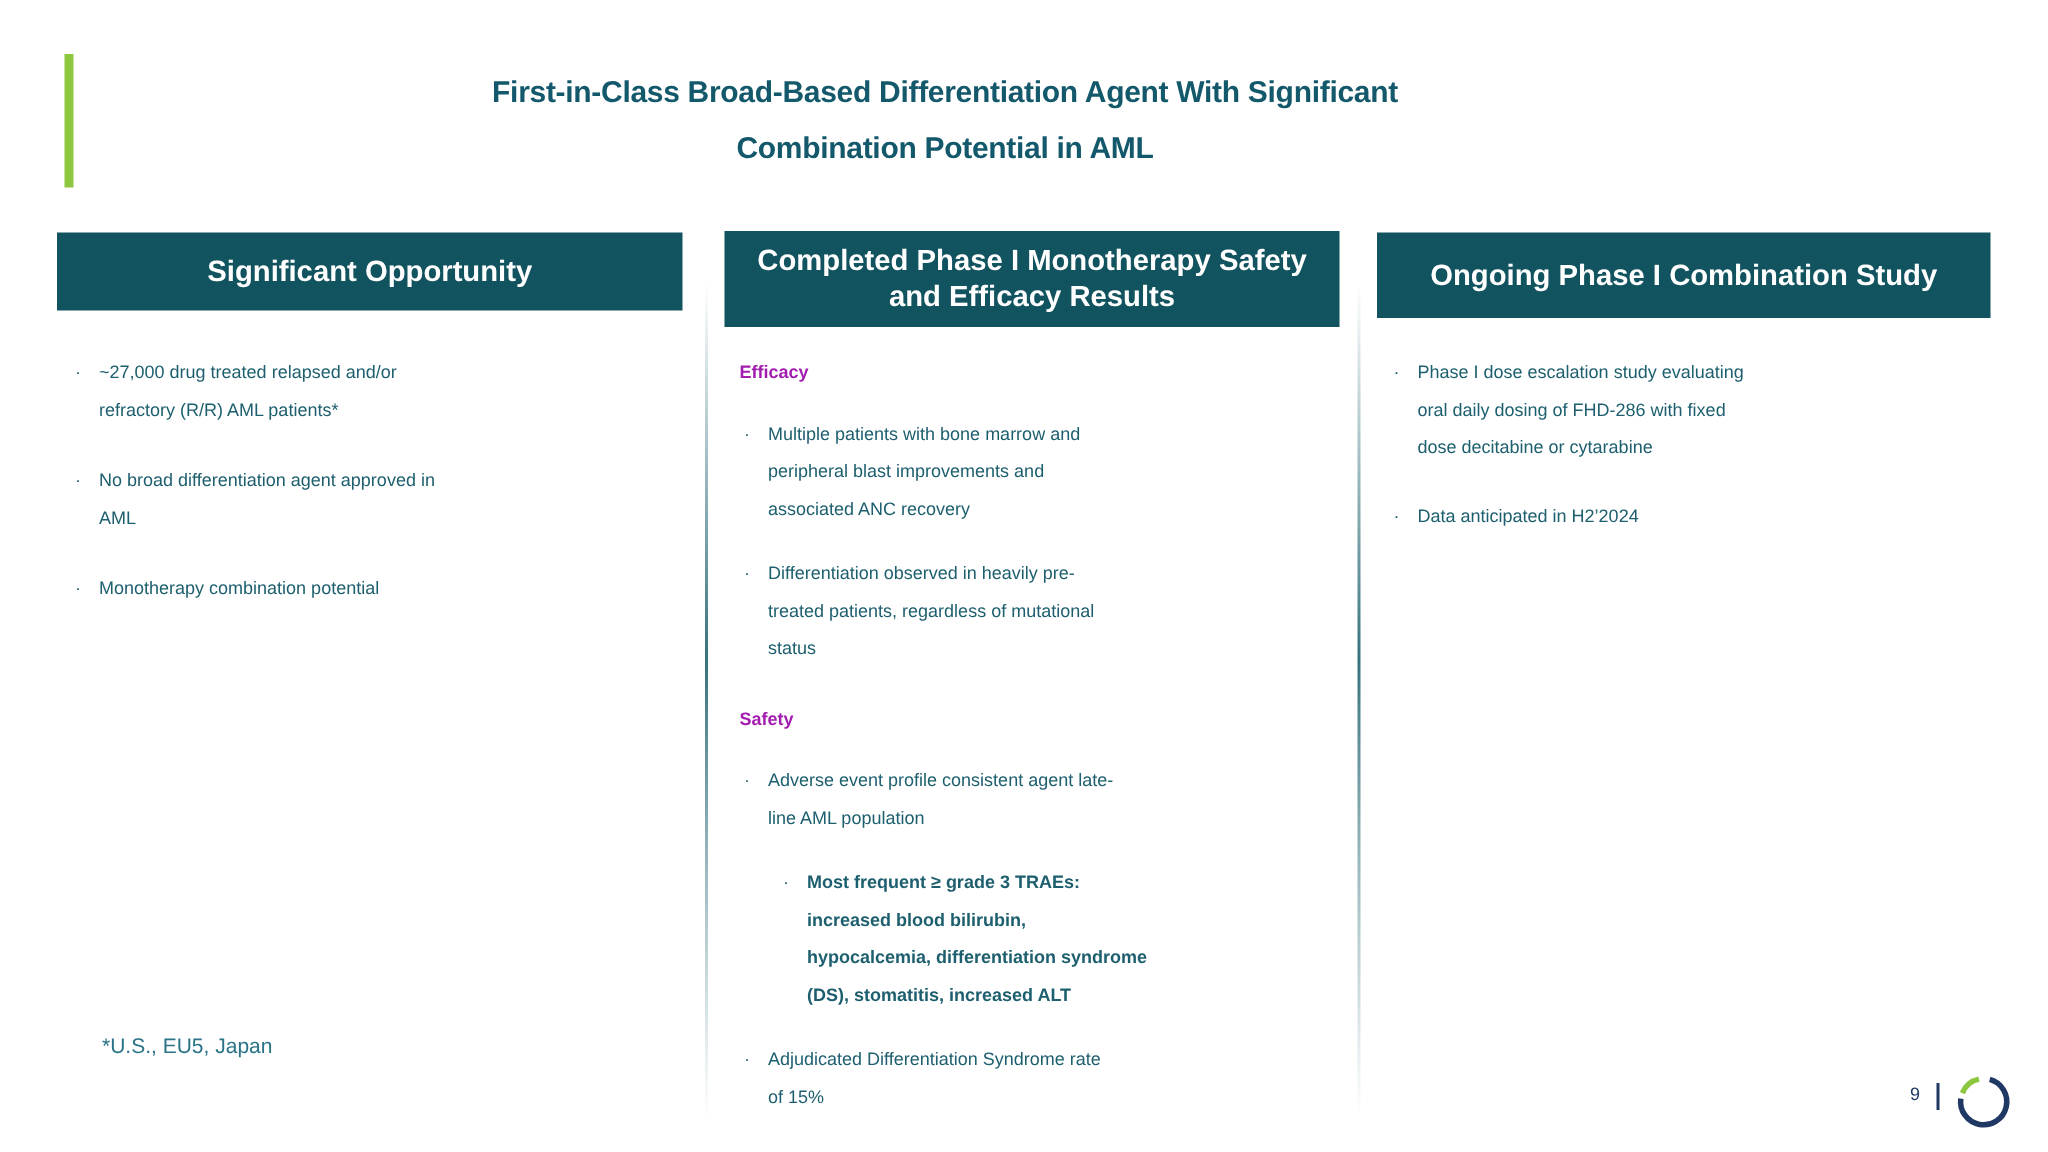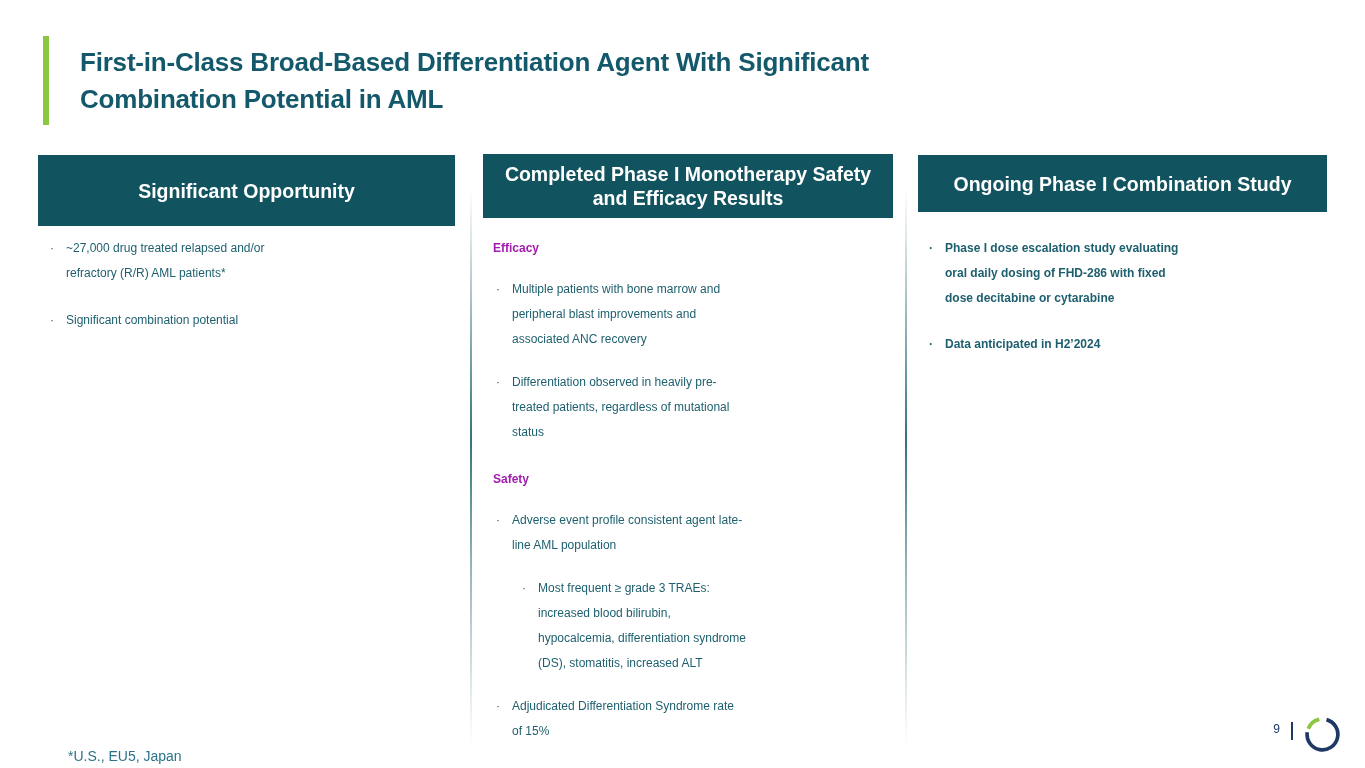--- a/index.html
+++ b/index.html
@@ -14,36 +14,37 @@
 
   
   .accent-bar {
     position: absolute; left: 43px; top: 36px;
     width: 6px; height: 89px;
     background: #8dc63f;
   }
   .title {
     position: absolute; left: 80px; top: 44px;
     width: 1100px;
-    font-size: 26px; font-weight: bold;
+    font-size: 20px; font-weight: bold;
     line-height: 37px; letter-spacing: -0.2px;
     color: #14596b;
+    text-align: center;
   }
 
   
   .colhead {
     position: absolute;
     background: #11535f;
     color: #ffffff;
     font-weight: bold;
     display: flex; align-items: center; justify-content: center;
     text-align: center;
     font-size: 19.5px; line-height: 24px;
   }
-  .colhead.h1 { left: 38px;  top: 155px; width: 417px; height: 71px; }
+  .colhead.h1 { left: 38px;  top: 155px; width: 417px; height: 52px; }
   .colhead.h2 { left: 483px; top: 154px; width: 410px; height: 64px; }
   .colhead.h3 { left: 918px; top: 155px; width: 409px; height: 57px; }
 
   
   .vdivider {
     position: absolute; top: 188px; height: 558px; width: 2px;
     background: linear-gradient(to bottom,
       rgba(19, 90, 102, 0.00) 0%,
       rgba(19, 90, 102, 0.10) 6%,
       rgba(19, 90, 102, 0.85) 45%,
@@ -55,21 +56,21 @@
   .vdivider.d2 { left: 905px; }
 
   
   .colbody {
     position: absolute; top: 236px;
     color: #1d5f6e;
     font-size: 12px; line-height: 25px;
   }
   .colbody.c1 { left: 38px;  width: 410px; }
   .colbody.c2 { left: 483px; width: 410px; }
-  .colbody.c3 { left: 918px; width: 409px; font-weight: bold; }
+  .colbody.c3 { left: 918px; width: 409px; }
 
   .bullet { display: flex; margin: 0 0 22px 0; }
   .c1 .bullet { padding-left: 12px; }
   .c1 .bullet .txt { width: 378px; }
   .c2 .bullet { padding-left: 13px; }
   .c2 .bullet .txt { width: 378px; }
   .c3 .bullet { padding-left: 11px; }
   .c3 .bullet .txt { width: 370px; }
   .c3 .bullet { margin-bottom: 21px; }
 
@@ -77,25 +78,25 @@
   .dot::before { content: "·"; }
 
   .subhead {
     font-weight: bold;
     margin: 0 0 16px 10px;
     color: #a21caf;
   }
   .subhead.safety { margin-top: 6px; }
   .c2 .bullet.tight { margin-bottom: 18px; }
   .bullet.sub { margin-left: 26px; margin-bottom: 18px; }
-  .bullet.sub .txt { width: 352px; }
+  .bullet.sub .txt { width: 352px; font-weight: bold; }
 
   
   .footnote {
-    position: absolute; left: 68px; top: 748px;
+    position: absolute; left: 68px; top: 689px;
     font-size: 14px; color: #2b7488;
   }
   .page-number {
     position: absolute; left: 1266px; top: 722px;
     width: 14px; text-align: right;
     font-size: 12px; color: #1f3864;
   }
   .footer-divider {
     position: absolute; left: 1291px; top: 722px;
     width: 2px; height: 18px;
@@ -124,21 +125,26 @@
   <div class="vdivider d2"></div>
 
   <div class="colbody c1">
     <div class="bullet">
       <span class="dot"></span>
       <span class="txt pre">~27,000 drug treated relapsed and/or
 refractory (R/R) AML patients*</span>
     </div>
     <div class="bullet">
       <span class="dot"></span>
-      <span class="txt pre">Significant combination potential</span>
+      <span class="txt pre">No broad differentiation agent approved in
+AML</span>
+    </div>
+    <div class="bullet">
+      <span class="dot"></span>
+      <span class="txt pre">Monotherapy combination potential</span>
     </div>
   </div>
 
   <div class="colbody c2">
     <div class="subhead">Efficacy</div>
     <div class="bullet tight">
       <span class="dot"></span>
       <span class="txt pre">Multiple patients with bone marrow and
 peripheral blast improvements and
 associated ANC recovery</span>

